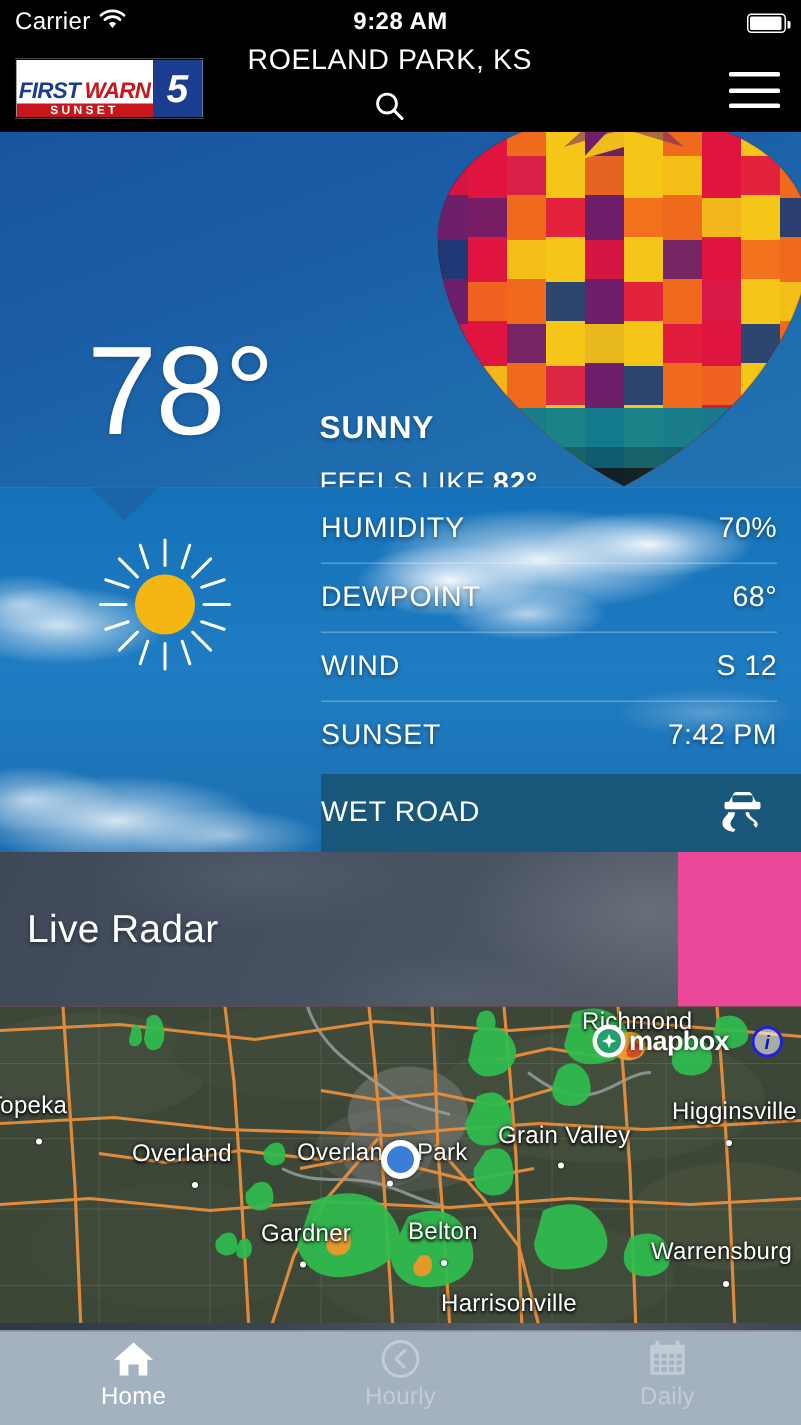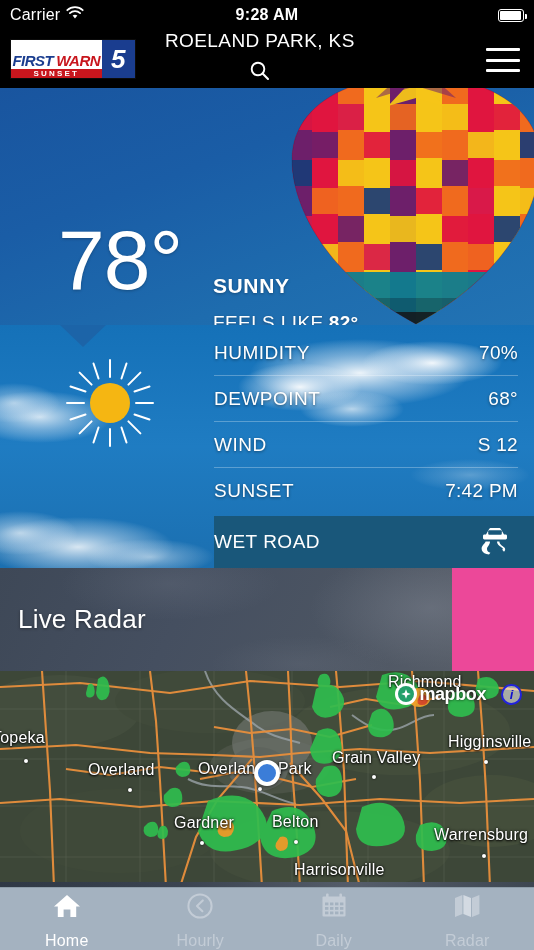--- a/index.html
+++ b/index.html
@@ -180,21 +180,21 @@
   }
 
   
   .tabbar {
     position: absolute; bottom: 0; left: 0; width: 534px; height: 63px;
     background: #a4b2c0;
     display: flex; border-top: 1px solid #8e9daa;
   }
   .tab {
     flex: 1 1 0; display: flex; flex-direction: column;
-    align-items: center; justify-content: space-between; gap: 3px;
+    align-items: center; justify-content: flex-start; gap: 3px;
     padding-top: 4px;
   }
   .tab .ticon { height: 28px; display: flex; align-items: center; justify-content: center; }
   .tab .tlabel { font-size: 16px; letter-spacing: .2px; }
   .tab.active .tlabel { color: #ffffff; }
   .tab.inactive .tlabel { color: #c3ccd6; }
   .tabstrip {
     position: absolute; bottom: 63px; left: 0; width: 534px; height: 5px;
     background: linear-gradient(90deg,#2f3845,#3a4350,#555d6a,#3d4651);
   }
@@ -602,25 +602,15 @@
             <rect x="5" y="19.5" width="3.4" height="2.8"></rect>
             <rect x="10" y="19.5" width="3.4" height="2.8"></rect>
             <rect x="15" y="19.5" width="3.4" height="2.8"></rect>
             <rect x="20" y="19.5" width="3.4" height="2.8"></rect>
           </g>
         </svg>
       </span>
       <span class="tlabel">Daily</span>
     </div>
 
-    <div class="tab inactive">
-      <span class="ticon">
-        <svg width="28" height="26" viewBox="0 0 28 26">
-          <path d="M2 5 L9.4 2 L9.4 21 L2 24 Z" fill="#c3ccd6"></path>
-          <path d="M10.4 2 L18 5 L18 24 L10.4 21 Z" fill="#d3dae2"></path>
-          <path d="M19 5 L26.4 2 L26.4 21 L19 24 Z" fill="#c3ccd6"></path>
-        </svg>
-      </span>
-      <span class="tlabel">Radar</span>
-    </div>
   </div>
 
 </div>
 
 </body></html>

